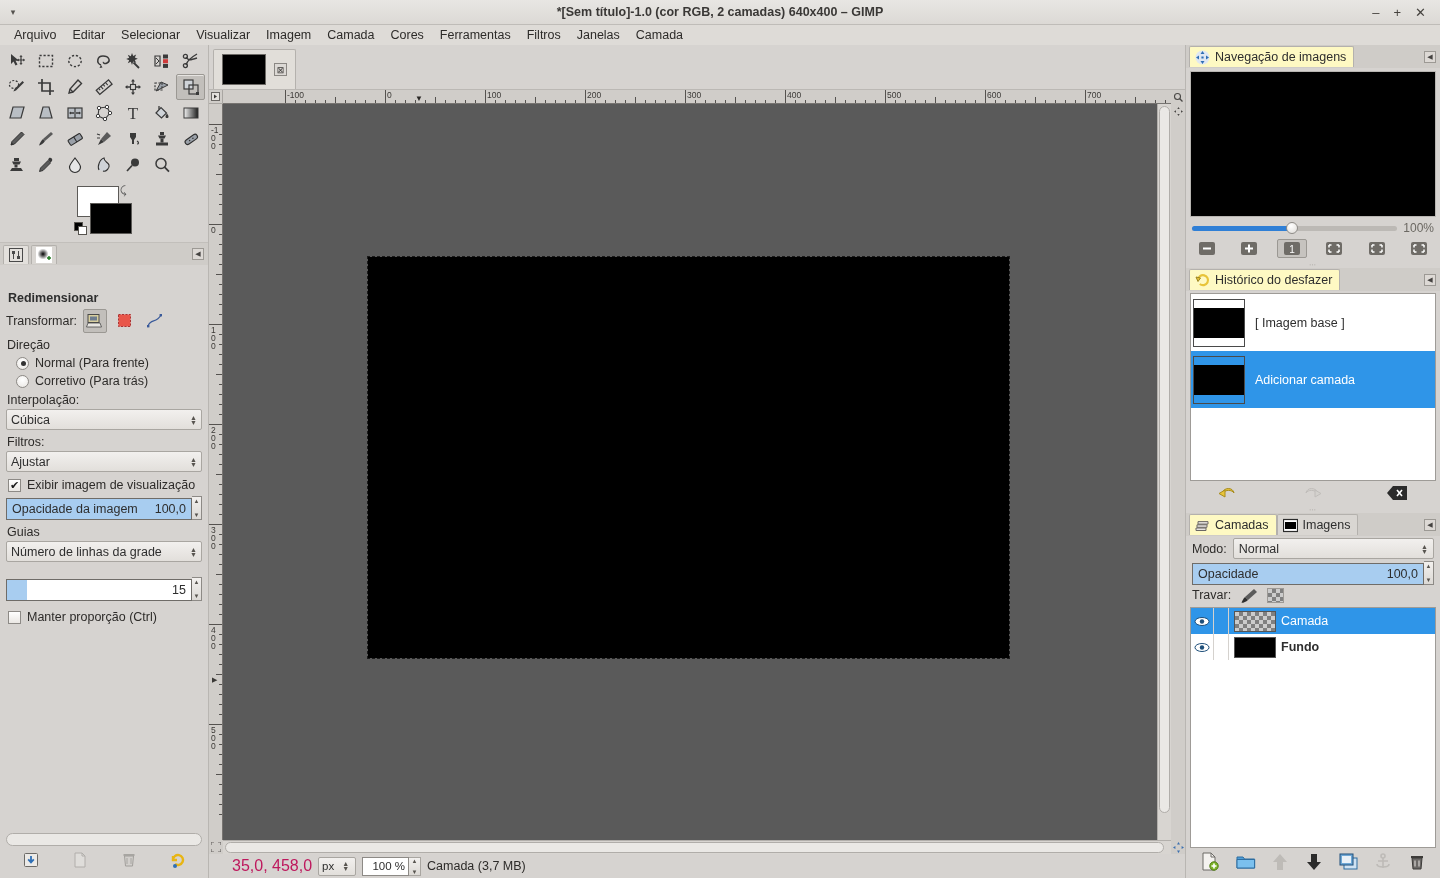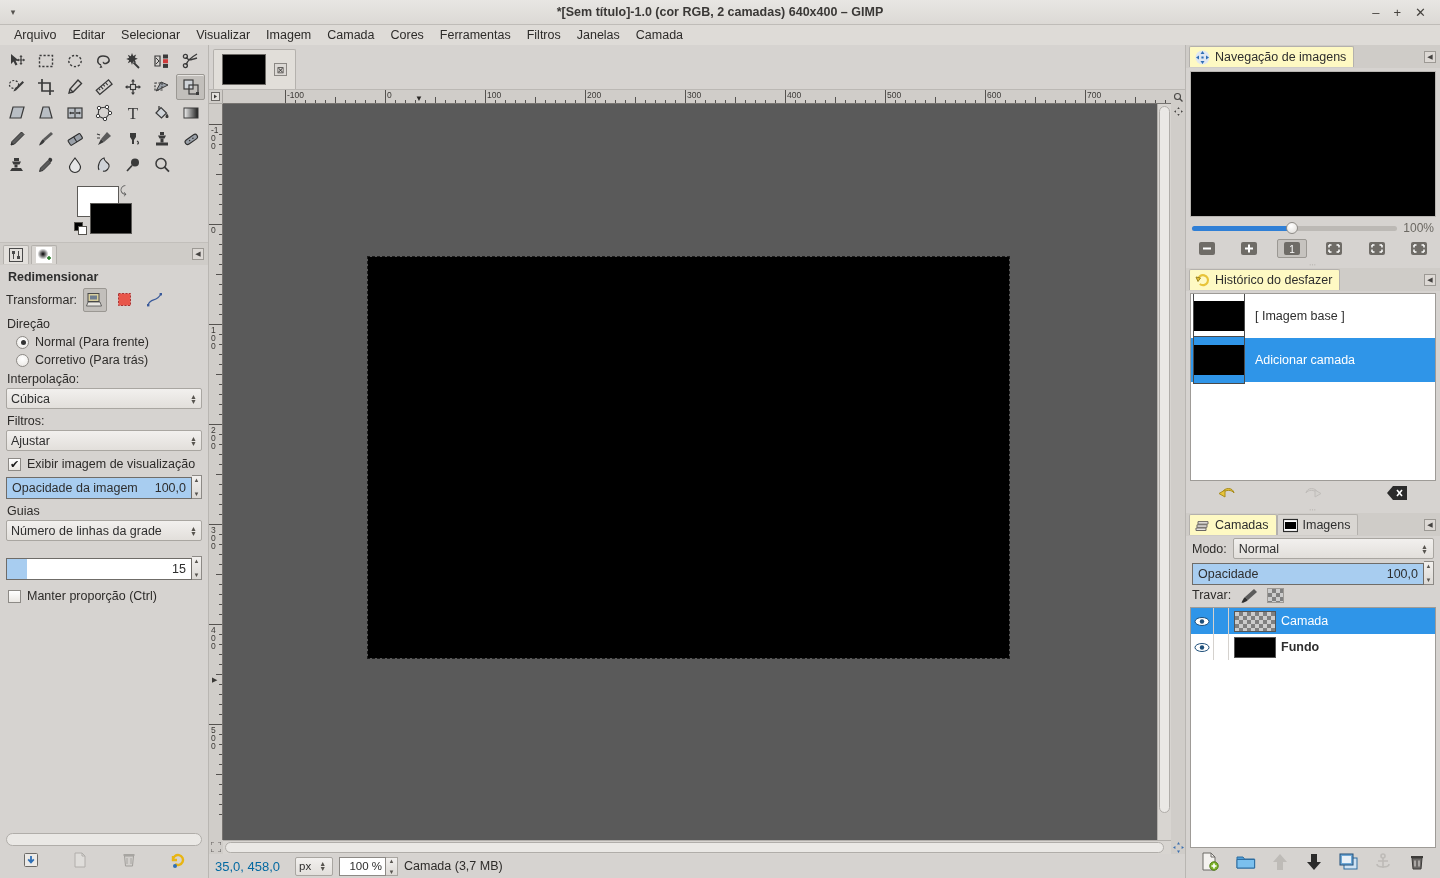--- a/index.html
+++ b/index.html
@@ -40,21 +40,21 @@
   .colorarea{ height:58px; position:relative; margin-top:6px; }
   .fgsw{ position:absolute; left:75px; top:2px; width:42px; height:31px; background:#ffffff; border:1px solid #5c5a57; }
   .bgsw{ position:absolute; left:88px; top:19px; width:42px; height:31px; background:#000000; border:1px solid #5c5a57; }
   .swapicon{ position:absolute; left:118px; top:0px; font-size:11px; color:#555;}
   .resetsw{ position:absolute; left:72px; top:38px; width:14px; height:14px;}
   .resetsw i{ position:absolute; width:9px; height:9px; display:block; border:1px solid #57544f;}
   .resetsw i.w{ left:4px; top:4px; background:#fff;}
   .resetsw i.b{ left:0; top:0; background:#000;}
 
   
-  .tooldock{ flex:1; display:flex; flex-direction:column; min-height:0; border-top:1px solid #c2bfbb;}
+  .tooldock{ flex:1; display:flex; flex-direction:column; min-height:0; border-top:1px solid #c2bfbb;gap:21px;}
   .tabstrip{ display:flex; align-items:center; height:22px; background:#cfccc8; padding-left:3px; gap:2px;}
   .tab{ height:19px; min-width:26px; padding:0 4px; display:flex; align-items:center; gap:3px;
         background:#d9d6d2; border:1px solid #b4b1ad; border-bottom:none; border-radius:2px 2px 0 0; cursor:default;}
   .tab.sel{ background:#e3e0dc;}
   .tab .thumb{width:16px;height:16px;}
   .dockbtn{ margin-left:auto; margin-right:4px; width:12px;height:12px;border:1px solid #9c9994;background:#ddd9d5;
             display:flex;align-items:center;justify-content:center;font-size:7px;color:#454341;cursor:default;}
   .optbody{ flex:1; overflow:hidden; padding:4px 6px 0 6px; background:#d6d3d0; min-height:0;}
   .opt-title{ font-weight:bold; font-size:12.5px; margin:1px 0 4px 2px;}
   .row{ display:flex; align-items:center; gap:6px; margin:3px 0; }
@@ -116,21 +116,21 @@
   .vscroll .thumb{ position:absolute; left:1px; right:1px; top:2px; height:96%; background:#eae8e5;
                    border:1px solid #b0ada9; border-radius:6px;}
   .rightcol{ width:14px; background:#d0cdc9; display:flex;flex-direction:column;}
   .hscroll-row{ height:14px; display:flex;}
   .qmask{ width:14px;height:14px; background:#d0cdc9; display:flex;align-items:center;justify-content:center;}
   .hscroll{ flex:1; background:#d8d5d1; position:relative; border-top:1px solid #b2afab;}
   .hscroll .thumb{ position:absolute; top:1px; bottom:1px; left:2px; width:99%; background:#eae8e5;
                    border:1px solid #b0ada9; border-radius:6px;}
   .navbtn{ width:14px;height:14px;background:#d0cdc9;display:flex;align-items:center;justify-content:center;}
   .statusbar{ height:24px; display:flex; align-items:center; gap:6px; padding:0 6px; background:#d6d3d0;}
-  .statuspos{ font-size:13px; color:#0369a1; min-width:74px;}
+  .statuspos{ font-size:16px; color:#be185d; min-width:74px;margin-left:17px;}
   .unitcombo{ height:19px; min-width:38px; background:linear-gradient(#f2f0ee,#e2dfdb); border:1px solid #a9a6a1;
               border-radius:2px; display:flex;align-items:center; padding:0 3px; font-size:11.5px;}
   .zoombox{ height:19px; width:47px; background:#fff; border:1px solid #8d8a86; display:flex;align-items:center;
             justify-content:flex-end; padding-right:3px; font-size:11.5px;}
   .zoomspin{ width:12px;height:19px;border:1px solid #a9a6a1;border-left:none;background:linear-gradient(#f2f0ee,#dcd9d5);
              display:flex;flex-direction:column;justify-content:space-between;align-items:center;font-size:6px;color:#57544f;}
   .statusmsg{ font-size:12.5px; color:#2d2b29;}
 
   
   .rightdock{ width:255px; background:#d6d3d0; border-left:1px solid #b9b6b2; display:flex; flex-direction:column;}
@@ -144,21 +144,21 @@
   .zbar{ flex:1; height:6px; position:relative; }
   .zbar .trk{ position:absolute; left:0; right:0; top:1px; height:5px; background:#bcb9b5; border-radius:3px;}
   .zbar .fil{ position:absolute; left:0; width:48%; top:1px; height:5px; background:#2f7fd6; border-radius:3px;}
   .zbar .knob{ position:absolute; left:46%; top:-3px; width:12px;height:12px;border-radius:50%;
                background:radial-gradient(circle at 40% 30%,#ffffff,#dedbd7); border:1px solid #8f8c88;}
   .zpct{ font-size:12px; color:#6b6862;}
   .navbtns{ display:flex; justify-content:space-between; padding:2px 6px 4px 6px;}
   .nb{ width:30px;height:19px;border:1px solid transparent; display:flex;align-items:center;justify-content:center;}
   .nb.sel{ background:#c6c3bf; border:1px solid #9b9893; border-radius:2px;}
   .listbox{ margin:2px 4px 0 4px; background:#fff; border:1px solid #9e9b97; overflow:hidden;}
-  .uitem{ display:flex; align-items:center; gap:10px; height:44px; padding-left:2px; font-size:12.5px;}
+  .uitem{ display:flex; align-items:center; gap:10px; height:57px; padding-left:2px; font-size:12.5px;}
   .uitem.sel{ background:#2f95e8; color:#fff;}
   .uthumb{ width:52px;height:48px;border:1px solid #4a4a4a;}
   .hbtns{ display:flex; justify-content:space-around; align-items:center; height:26px;}
   .lyr-row{ display:flex; align-items:center; gap:6px; padding:2px 6px;}
   .lyr-combo{ flex:1; height:21px; background:linear-gradient(#f2f0ee,#e2dfdb); border:1px solid #a9a6a1;
               border-radius:2px; display:flex;align-items:center; padding:0 5px; font-size:12.5px;}
   .lockrow{ display:flex; align-items:center; gap:8px; padding:1px 6px 3px 6px;}
   .lockbtn{ width:20px;height:18px;display:flex;align-items:center;justify-content:center;}
   .layerlist{ margin:0 4px; background:#fff; border:1px solid #9e9b97; flex:1; min-height:0; overflow:hidden;}
   .lrow{ display:flex; align-items:center; height:26px; font-size:12.5px;}

